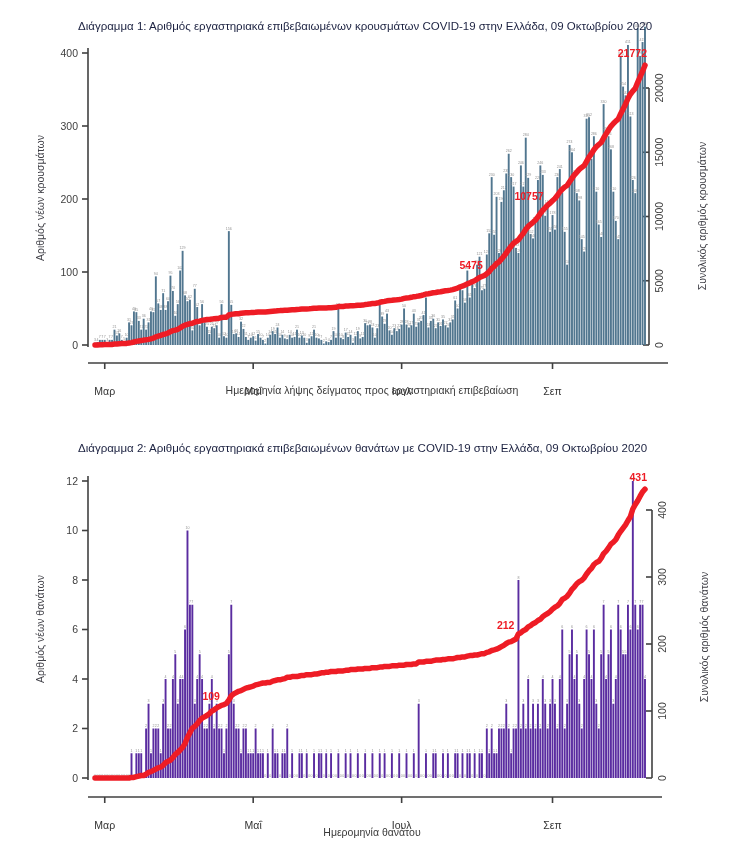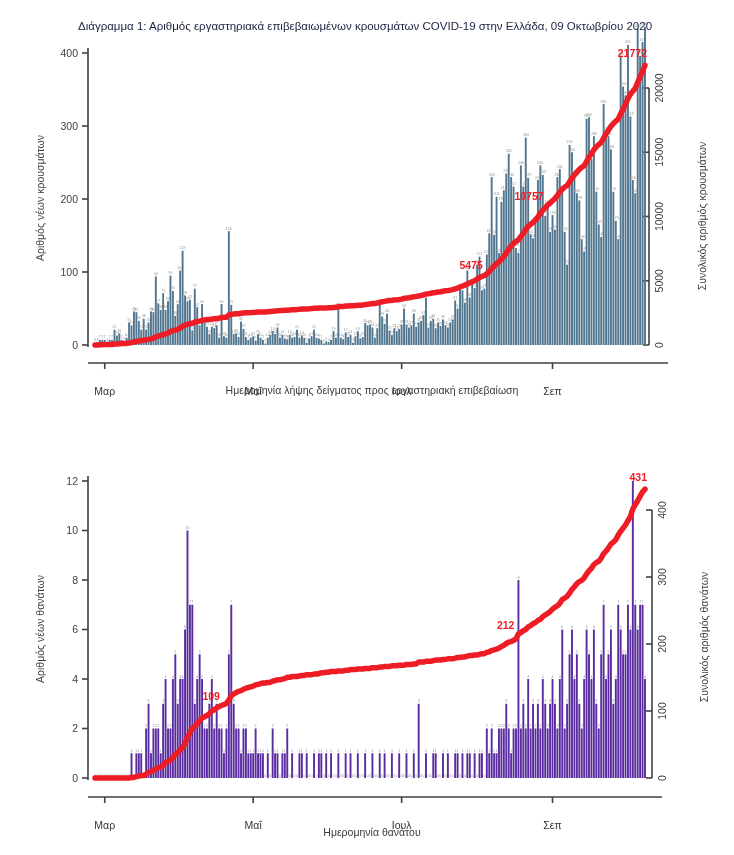--- a/index.html
+++ b/index.html
@@ -942,18 +942,19 @@
         <text x="640.1264000000001" y="173.25" text-anchor="middle" font-size="3.6" fill="#929292">7</text>
         <rect x="641.61" y="174.75" width="1.9" height="173.25" fill="#5a2ca0"></rect>
         <text x="642.5600000000001" y="173.25" text-anchor="middle" font-size="3.6" fill="#929292">7</text>
         <rect x="644.0436" y="249" width="1.9" height="99" fill="#5a2ca0"></rect>
         <text x="644.9936" y="247.5" text-anchor="middle" font-size="3.6" fill="#929292">4</text>
         <polyline points="95.0,348.0 97.4,348.0 99.9,348.0 102.3,348.0 104.7,348.0 107.2,348.0 109.6,348.0 112.0,348.0 114.5,348.0 116.9,348.0 119.3,348.0 121.8,348.0 124.2,348.0 126.6,348.0 129.1,348.0 131.5,347.4 133.9,347.4 136.4,346.7 138.8,346.1 141.2,345.5 143.7,345.5 146.1,344.2 148.5,342.3 151.0,341.6 153.4,340.4 155.8,339.1 158.3,337.8 160.7,337.2 163.1,335.3 165.6,332.7 168.0,331.4 170.4,330.2 172.9,327.6 175.3,324.4 177.7,322.5 180.2,320.0 182.6,317.4 185.0,313.6 187.5,307.2 189.9,302.7 192.3,298.3 194.8,296.4 197.2,293.8 199.6,290.6 202.1,288.1 204.5,286.8 206.9,285.5 209.4,283.6 211.8,281.1 214.2,279.8 216.7,277.9 219.1,276.6 221.5,275.3 224.0,274.7 226.4,273.4 228.8,270.2 231.3,265.8 233.7,263.9 236.1,262.6 238.6,261.3 241.0,260.7 243.4,259.4 245.9,258.1 248.3,257.5 250.8,256.8 253.2,256.2 255.6,254.9 258.1,254.3 260.5,253.7 262.9,253.0 265.4,253.0 267.8,252.4 270.2,252.4 272.7,251.1 275.1,250.5 277.5,249.8 280.0,249.8 282.4,249.2 284.8,248.6 287.3,247.3 289.7,247.3 292.1,246.6 294.6,246.6 297.0,246.6 299.4,246.0 301.9,245.4 304.3,245.4 306.7,244.7 309.2,244.7 311.6,244.7 314.0,244.1 316.5,244.1 318.9,243.5 321.3,242.8 323.8,242.8 326.2,242.2 328.6,242.2 331.1,241.5 333.5,241.5 335.9,241.5 338.4,240.9 340.8,240.9 343.2,240.9 345.7,240.3 348.1,240.3 350.5,239.6 353.0,239.6 355.4,239.6 357.8,239.0 360.3,239.0 362.7,239.0 365.1,238.4 367.6,238.4 370.0,238.4 372.4,237.7 374.9,237.7 377.3,237.7 379.7,237.1 382.2,237.1 384.6,236.4 387.0,236.4 389.5,236.4 391.9,235.8 394.3,235.8 396.8,235.8 399.2,235.2 401.6,235.2 404.1,235.2 406.5,234.5 408.9,234.5 411.4,234.5 413.8,233.9 416.2,233.9 418.7,232.0 421.1,232.0 423.5,232.0 426.0,231.3 428.4,231.3 430.8,231.3 433.3,230.7 435.7,230.1 438.1,230.1 440.6,230.1 443.0,229.4 445.4,229.4 447.9,228.8 450.3,228.8 452.7,228.8 455.2,228.2 457.6,227.5 460.0,227.5 462.5,226.9 464.9,226.9 467.3,226.2 469.8,225.6 472.2,225.6 474.6,225.0 477.1,225.0 479.5,224.3 481.9,223.7 484.4,223.7 486.8,222.4 489.2,221.8 491.7,220.5 494.1,219.9 496.5,219.2 499.0,218.0 501.4,216.7 503.8,215.4 506.3,213.5 508.7,212.2 511.1,211.6 513.6,210.3 516.0,209.0 518.4,203.9 520.9,202.7 523.3,200.7 525.7,199.5 528.2,196.9 530.6,195.6 533.0,193.7 535.5,192.5 537.9,190.5 540.3,189.3 542.8,186.7 545.2,184.8 547.6,183.5 550.1,181.6 552.5,179.1 555.0,177.2 557.4,175.9 559.8,173.3 562.3,169.5 564.7,168.2 567.1,166.3 569.6,163.1 572.0,159.3 574.4,156.8 576.9,153.6 579.3,151.7 581.7,150.4 584.2,147.8 586.6,144.0 589.0,140.8 591.5,138.3 593.9,134.5 596.3,132.5 598.8,131.3 601.2,128.1 603.6,123.6 606.1,121.1 608.5,117.9 610.9,114.1 613.4,112.1 615.8,109.6 618.2,105.1 620.7,101.3 623.1,98.1 625.5,94.9 628.0,90.5 630.4,86.6 632.8,79.0 635.3,74.5 637.7,70.7 640.1,66.2 642.6,61.8 645.0,59.2" fill="none" stroke="#ee1c25" stroke-width="5.5" stroke-linecap="round" stroke-linejoin="round"></polyline>
         <text x="219.98080000000002" y="269.69194260485654" text-anchor="end" font-size="10.5" font-weight="bold" fill="#ee1c25">109</text>
         <text x="514.4464" y="198.93373068432672" text-anchor="end" font-size="10.5" font-weight="bold" fill="#ee1c25">212</text>
         <text x="646.9936" y="51.22999999999996" text-anchor="end" font-size="10.5" font-weight="bold" fill="#ee1c25">431</text>
       </svg>
+    <div class="chart-title" style="left:78px;top:12px">Διάγραμμα 2: Αριθμός εργαστηριακά επιβεβαιωμένων θανάτων με COVID-19 στην Ελλάδα, 09 Οκτωβρίου 2020</div>
     <div class="ylabel" style="left:-110px;top:193px">Αριθμός νέων θανάτων</div>
     <div class="ylabel" style="left:554px;top:201px">Συνολικός αριθμός θανάτων</div>
     <div class="xlabel" style="top:396px">Ημερομηνία θανάτου</div>
   </figure>
 
 </div>
 
 </body></html>

